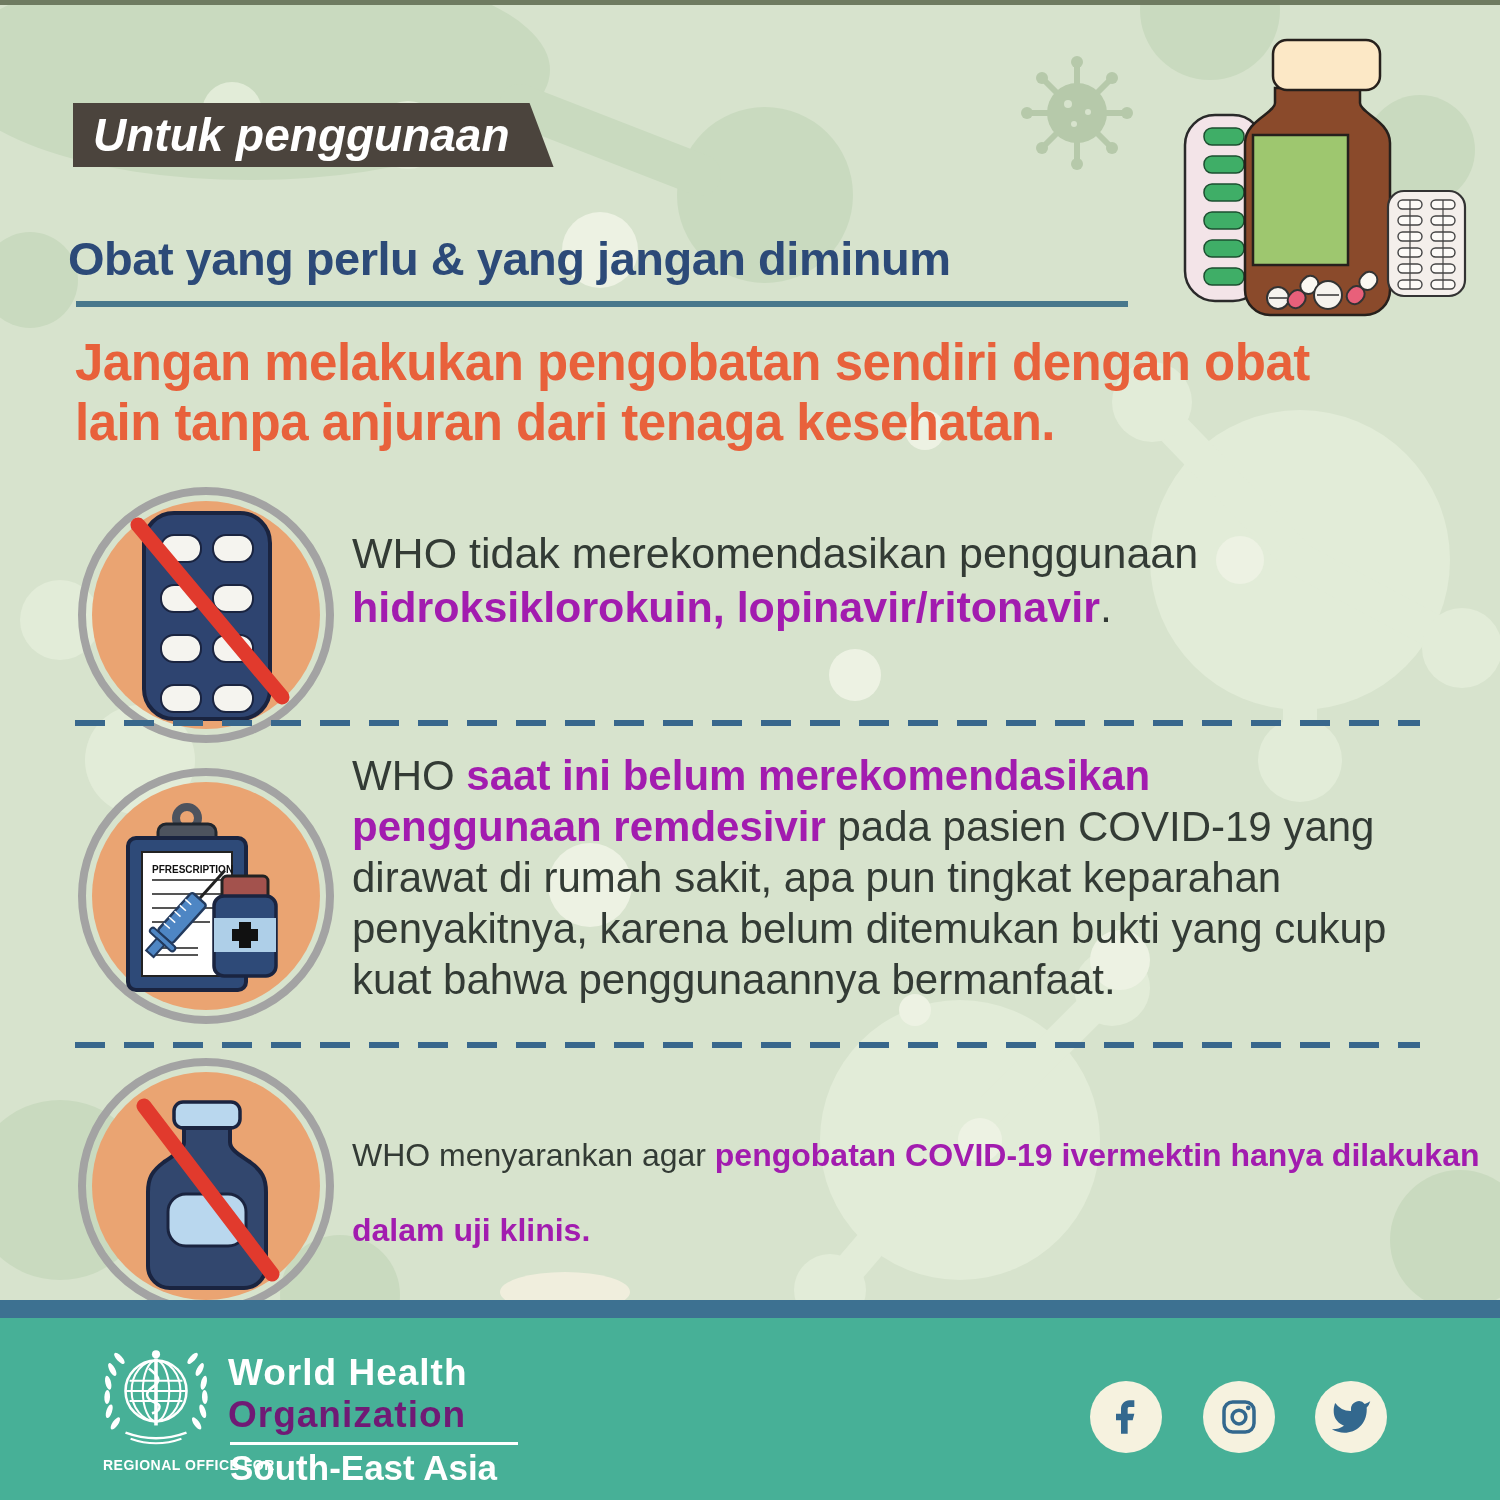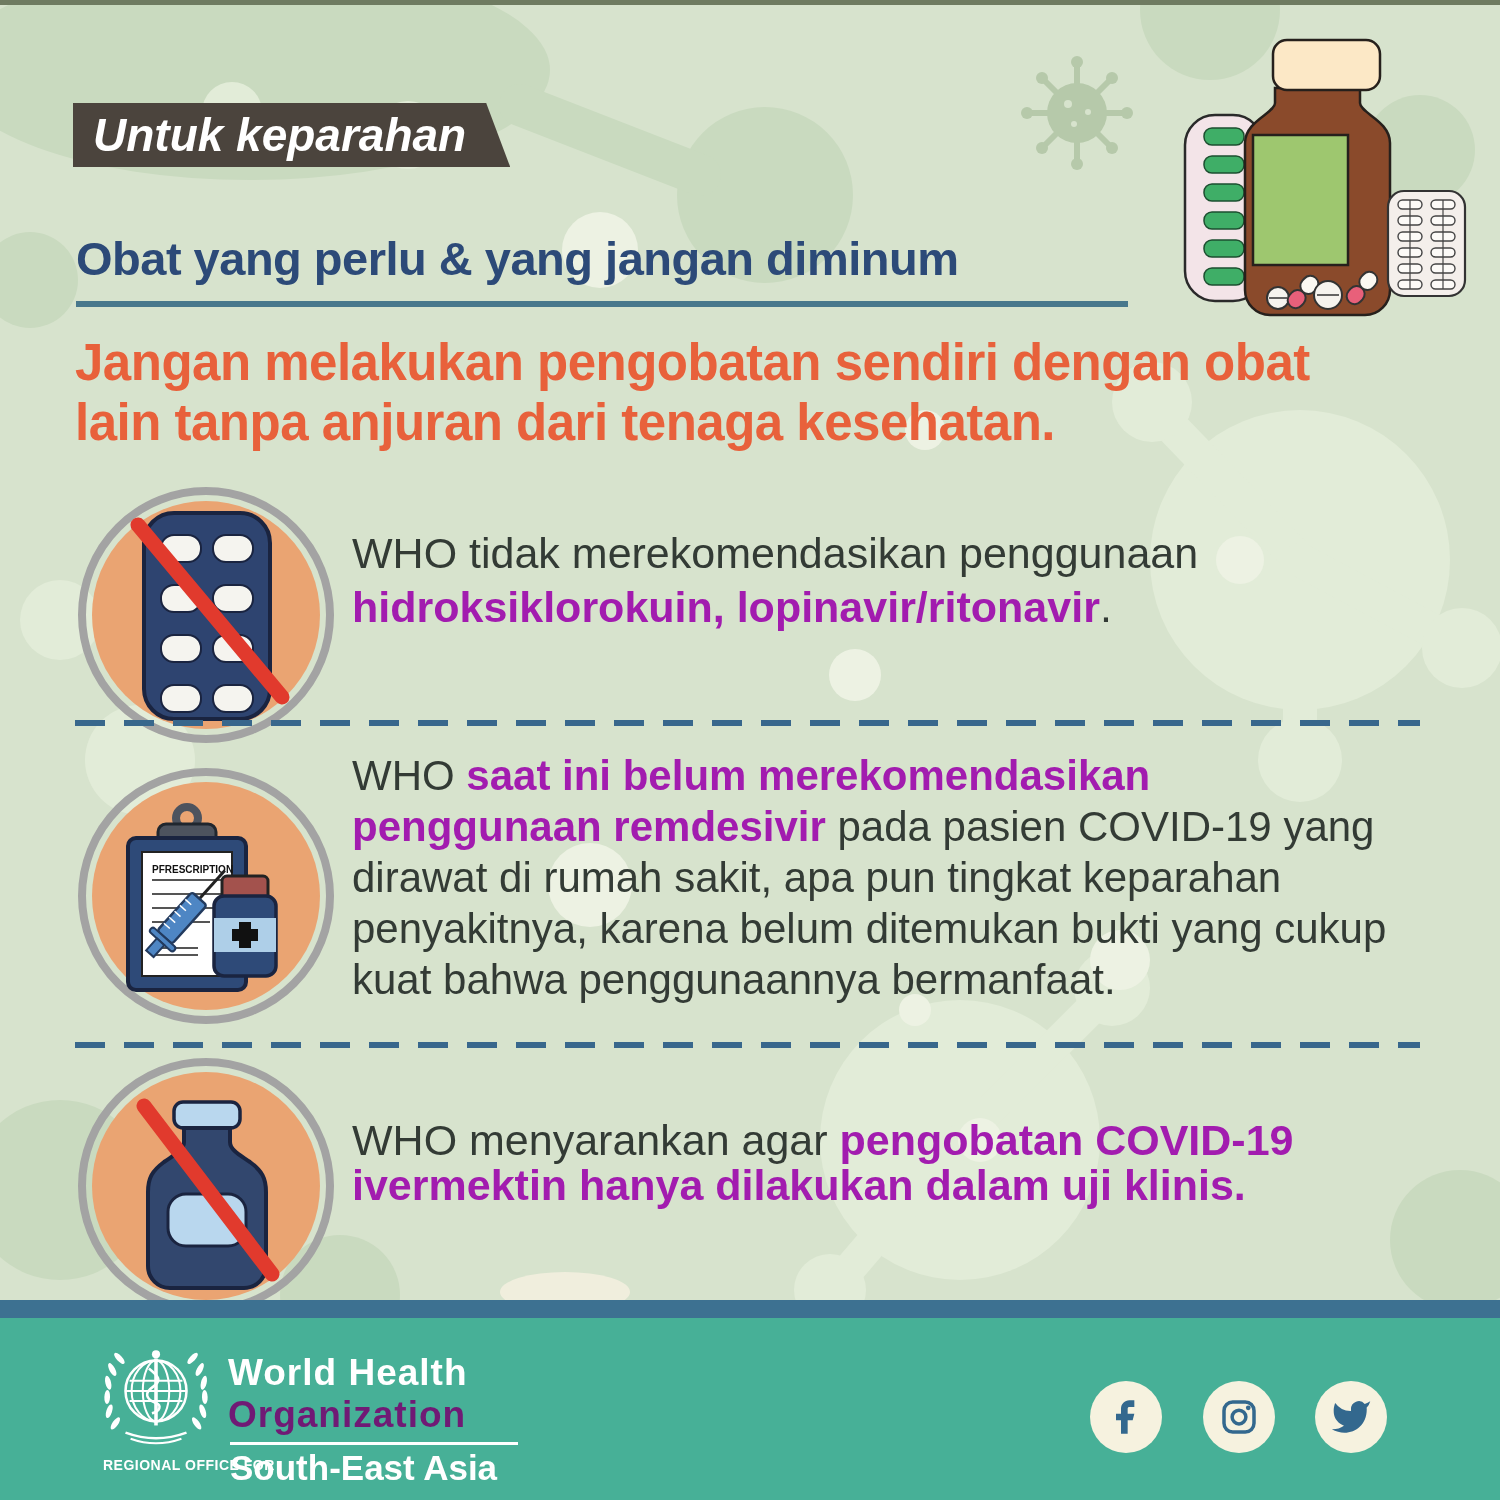--- a/index.html
+++ b/index.html
@@ -4,33 +4,33 @@
 <style>
   html,body{margin:0;padding:0;background:#9aa68e;}
   #poster{position:relative;width:1500px;height:1500px;background:#d7e3cd;overflow:hidden;
           font-family:"Liberation Sans", sans-serif;}
   .abs{position:absolute;}
   
   .badge{left:73px;top:103px;height:64px;line-height:64px;padding:0 44px 0 20px;background:#4b443d;
          color:#fff;font-size:46px;font-weight:bold;font-style:italic;
          clip-path:polygon(0 0, calc(100% - 24px) 0, 100% 100%, 0 100%);}
   .subtitle{left:76px;top:179px;font-size:41px;font-weight:bold;font-style:italic;color:#3b3834;}
-  .title{left:76px;top:231px;font-size:47px;font-weight:bold;color:#2c4a78;letter-spacing:-.5px;}
+  .title{left:68px;top:231px;font-size:47px;font-weight:bold;color:#2c4a78;letter-spacing:-.5px;}
   .title-underline{left:76px;top:301px;width:1052px;height:6px;background:#48788c;}
   .warning{left:75px;top:333px;width:1330px;font-size:51px;line-height:60px;font-weight:bold;
            color:#e8613b;letter-spacing:-.5px;}
   
   .nocircle{width:240px;height:240px;border-radius:50%;border:8px solid #a3a3a3;}
   .nocircle::before{content:'';position:absolute;inset:6px;border-radius:50%;background:#eaa472;}
   .nocircle svg{position:absolute;inset:0;}
   .sec-text{color:#333b35;}
   .sec-text .orange{color:#a21caf;font-weight:bold;}
   .sec1{left:352px;top:526px;width:1100px;font-size:43px;line-height:54px;}
   .sec2{left:352px;top:738px;width:1050px;font-size:42px;line-height:51px;margin-top:12px;}
-  .sec3{left:352px;top:1118px;width:1140px;font-size:43px;line-height:45px;}
+  .sec3{left:352px;top:1118px;width:1140px;font-size:32px;line-height:75px;}
   .divider{left:75px;width:1345px;height:6px;
      background:repeating-linear-gradient(90deg,#38678c 0 30px,rgba(0,0,0,0) 30px 49px);}
   
   .footer-strip{left:0;top:1300px;width:1500px;height:18px;background:#3d7191;}
   .footer{left:0;top:1318px;width:1500px;height:182px;background:#47b097;}
   .org1{left:228px;top:1352px;font-size:37px;font-weight:bold;color:#fff;letter-spacing:1px;}
   .org2{left:228px;top:1394px;font-size:37px;font-weight:bold;color:#701a75;letter-spacing:1px;}
   .orgline{left:230px;top:1442px;width:288px;height:3px;background:#fff;}
   .region{left:230px;top:1448px;font-size:35px;font-weight:bold;color:#fff;}
   .office{left:103px;top:1457px;font-size:14px;font-weight:bold;color:#fff;letter-spacing:.5px;}
@@ -106,21 +106,21 @@
       </g>
       <g fill="#d7e3cd" stroke="none">
         <circle cx="1068" cy="104" r="4"></circle>
           <circle cx="1088" cy="112" r="3"></circle>
           <circle cx="1074" cy="124" r="3"></circle>
       </g>
     </g>
     <rect x="0" y="0" width="1500" height="5" fill="#6f7b61"></rect>
   </svg>
 
-  <div class="abs badge">Untuk keparahan</div>
+  <div class="abs badge">Untuk penggunaan</div>
   <div class="abs title">Obat yang perlu &amp; yang jangan diminum</div>
   <div class="abs title-underline"></div>
 
   <svg class="abs" style="left:1150px;top:28px" width="330" height="292" viewBox="0 0 330 292">
 
     <g>
       <rect x="35" y="87" width="78" height="186" rx="30" fill="#f3e4e8" stroke="#2a2a2a" stroke-width="2.5"></rect>
       <g fill="#3fae67" stroke="#1d4f30" stroke-width="1.5">
         <rect x="54" y="100" width="40" height="17" rx="8"></rect>
         <rect x="54" y="128" width="40" height="17" rx="8"></rect>

